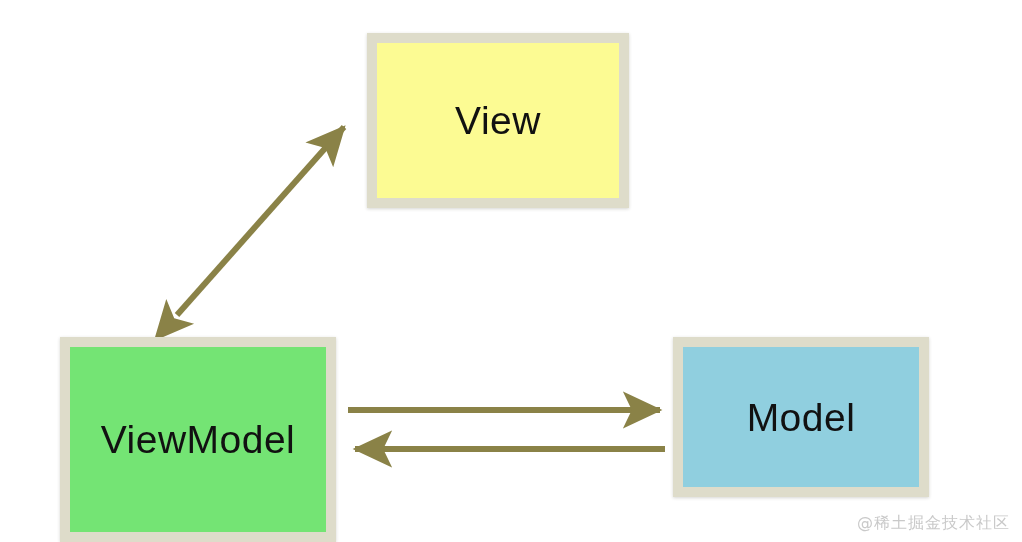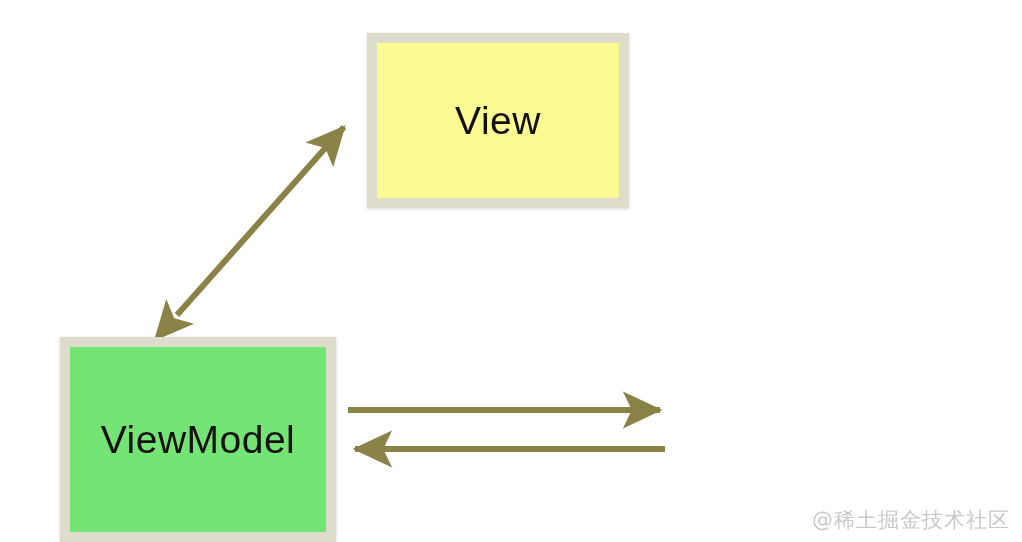--- a/index.html
+++ b/index.html
@@ -74,21 +74,21 @@
     height: 542px;
     pointer-events: none;
   }
 
   
   #watermark {
     position: absolute;
     right: 12px;
     bottom: 8px;
     font-family: "DejaVu Sans", sans-serif;
-    font-size: 21px;
+    font-size: 16px;
     color: #c9c9c9;
     letter-spacing: 1px;
     white-space: nowrap;
     user-select: none;
   }
 </style>
 </head>
 <body>
 
 <div id="diagram-canvas">
@@ -117,16 +117,19 @@
   </svg>
 
   <div class="node" id="node-view">
     <span class="node-label">View</span>
   </div>
 
   <div class="node" id="node-viewmodel">
     <span class="node-label">ViewModel</span>
   </div>
 
+  <div class="node" id="node-model">
+    <span class="node-label">Model</span>
+  </div>
 
   <div id="watermark">@稀土掘金技术社区</div>
 
 </div>
 
 </body></html>

